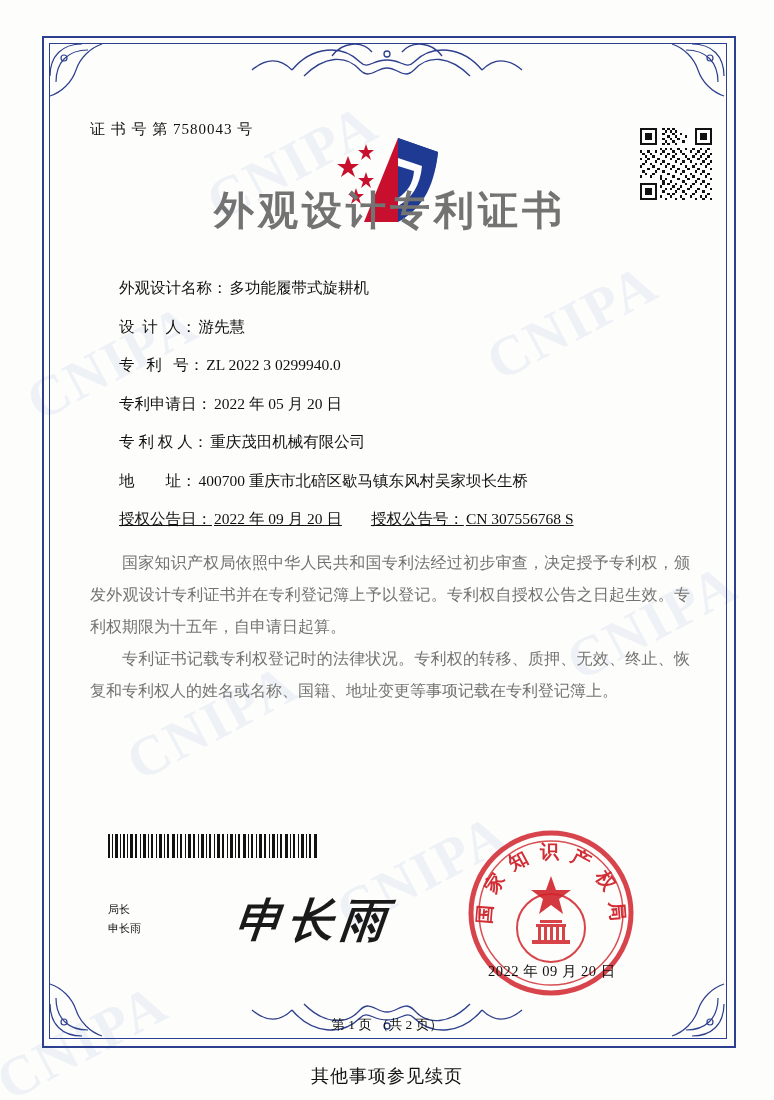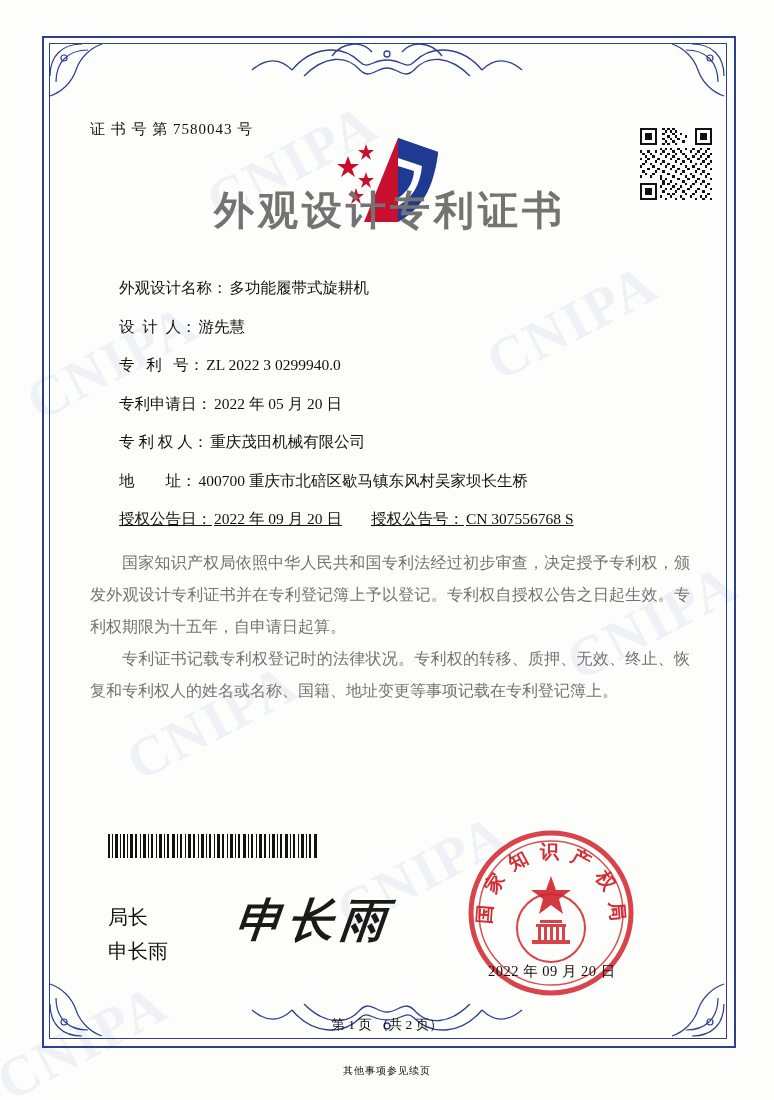--- a/index.html
+++ b/index.html
@@ -165,21 +165,21 @@
     top: 834px;
     width: 210px;
     height: 24px;
   }
 
   
   .sig-block {
     position: absolute;
     left: 108px;
     top: 900px;
-    font-size: 20px;
+    font-size: 11px;
     line-height: 1.7;
     color: #111;
   }
   .handwriting {
     position: absolute;
     left: 236px;
     top: 890px;
     font-size: 46px;
     font-family: "DejaVu Serif", serif;
     font-style: italic;
@@ -215,21 +215,21 @@
     font-size: 13.5px;
     color: #111;
   }
 
   .footer-note {
     position: absolute;
     left: 0;
     right: 0;
     top: 1064px;
     text-align: center;
-    font-size: 10px;
+    font-size: 18px;
     color: #111;
     letter-spacing: 1px;
   }
 </style>
 </head>
 <body>
 
 <div class="page">
 
   <div class="watermark wm1">CNIPA</div>

